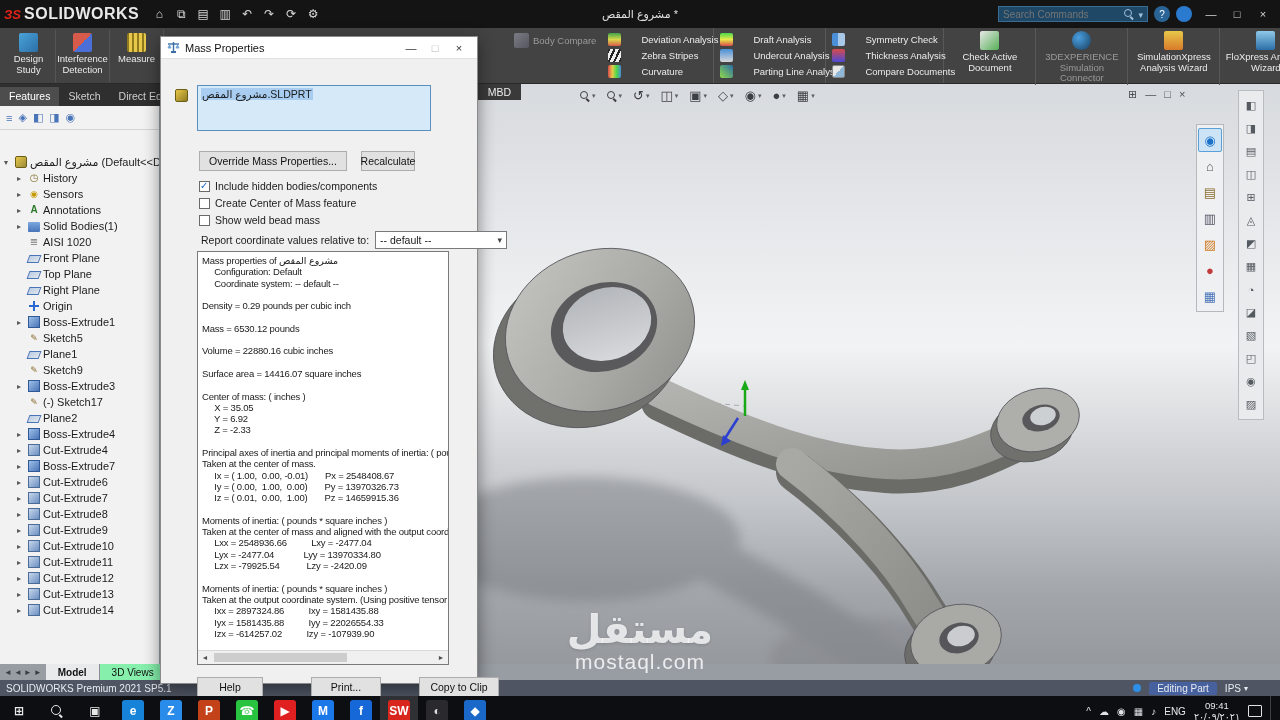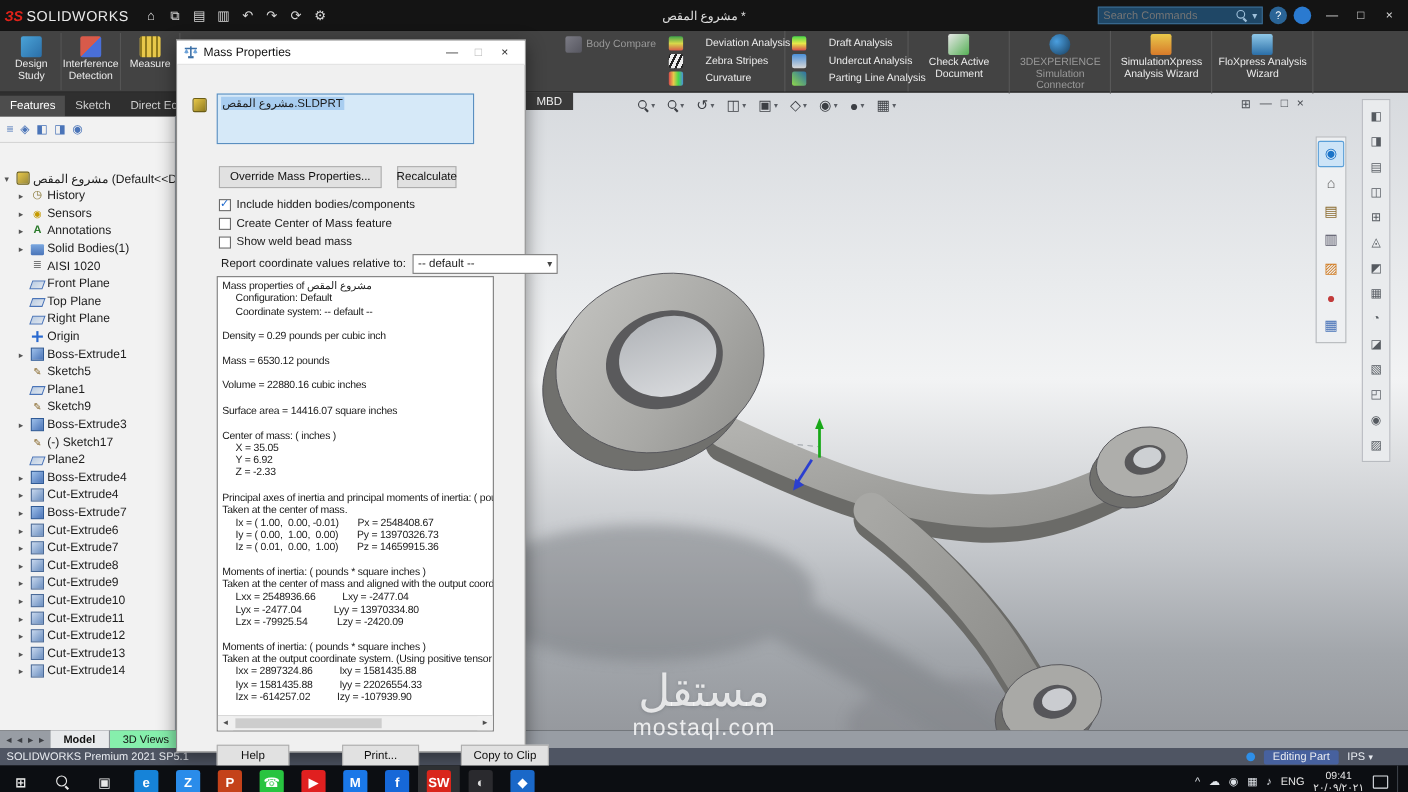--- a/index.html
+++ b/index.html
@@ -3,21 +3,21 @@
 <meta charset="utf-8">
 <style>
   *{margin:0;padding:0;box-sizing:border-box}
   html,body{width:1280px;height:720px;overflow:hidden}
   body{font-family:"Liberation Sans","DejaVu Sans",sans-serif;position:relative;background:#000;font-size:11px}
 
   
   .titlebar{height:22px;background:#141414;color:#e9e9e9;display:flex;align-items:center;padding:14px 4px;position:relative;z-index:20}
   .logo{display:flex;align-items:center;gap:3px;margin-right:10px}
   .logo .mark{color:#e2231a;font-weight:bold;font-size:13px;font-style:italic}
-  .logo .word{font-weight:normal;font-size:13px;letter-spacing:.5px}
+  .logo .word{font-weight:bold;font-size:16px;letter-spacing:.5px}
   .tb-menuicons{display:flex;align-items:center;gap:2px}
   .tb-menuicons .mi{width:20px;height:18px;display:flex;align-items:center;justify-content:center;color:#d8d8d8;font-size:12px;border-radius:2px}
   .doc-title{position:absolute;left:0;right:0;text-align:center;font-size:11px;color:#e0e0e0;pointer-events:none}
   .tb-right{margin-left:auto;display:flex;align-items:center;gap:6px}
   .searchbox{width:150px;height:16px;background:#1f4766;border:1px solid #3a6b92;display:flex;align-items:center;padding:0 4px;gap:4px}
   .searchbox input{flex:1;background:transparent;border:none;outline:none;color:#b8cfe0;font-size:10px;font-family:inherit;min-width:0}
   .mag{width:10px;height:10px;position:relative;display:inline-block;flex:none}
   .mag::before{content:"";position:absolute;left:0;top:0;width:6px;height:6px;border:1.5px solid currentColor;border-radius:50%}
   .mag::after{content:"";position:absolute;left:7px;top:7px;width:4px;height:1.5px;background:currentColor;transform:rotate(45deg);transform-origin:0 0}
   .searchbox .mag{color:#9fc0da}
@@ -160,21 +160,21 @@
   .hscroll{height:14px;background:#f0f0f0;border-top:1px solid #d8d8d8;display:flex;align-items:stretch}
   .hscroll .arr{width:14px;display:flex;align-items:center;justify-content:center;font-size:7px;color:#505050;background:#f0f0f0}
   .hscroll .track{flex:1;position:relative}
   .hscroll .thumb{position:absolute;left:2px;top:2px;bottom:2px;width:60%;background:#cdcdcd}
   .btn-help{position:absolute;left:36px;top:618px;width:66px;height:20px}
   .btn-print{position:absolute;left:150px;top:618px;width:70px;height:20px}
   .btn-copy{position:absolute;left:258px;top:618px;width:80px;height:20px}
 
   
   .watermark{position:absolute;left:540px;top:608px;width:200px;text-align:center;z-index:1500;pointer-events:none}
-  .watermark .wm1{font-size:40px;font-weight:normal;color:rgba(255,255,255,.78);line-height:1.05;text-shadow:0 1px 3px rgba(90,95,100,.35)}
+  .watermark .wm1{font-size:40px;font-weight:bold;color:rgba(255,255,255,.78);line-height:1.05;text-shadow:0 1px 3px rgba(90,95,100,.35)}
   .watermark .wm2{font-size:21px;color:rgba(255,255,255,.82);letter-spacing:1px}
 </style>
 </head>
 <body>
 
 <div class="titlebar">
   <div class="logo">
     <span class="mark">ЗS</span>
     <span class="word">SOLIDWORKS</span>
   </div>
@@ -254,20 +254,37 @@
         </div>
 
         <div class="smallrow">
           <span class="chip ic-undercut"></span>
           <span class="lbl">Undercut Analysis</span>
         </div>
 
         <div class="smallrow">
           <span class="chip ic-parting"></span>
           <span class="lbl">Parting Line Analysis</span>
+        </div>
+      </div>
+    <div class="smallcol" style="width:118px">
+
+        <div class="smallrow">
+          <span class="chip ic-symmetry"></span>
+          <span class="lbl">Symmetry Check</span>
+        </div>
+
+        <div class="smallrow">
+          <span class="chip ic-thickness"></span>
+          <span class="lbl">Thickness Analysis</span>
+        </div>
+
+        <div class="smallrow">
+          <span class="chip ic-compare-docs"></span>
+          <span class="lbl">Compare Documents</span>
         </div>
       </div>
     <div style="display:flex">
 
         <div class="bigbtn bb-sep" style="width:92px">
           <span class="chip-lg ic-check-active"></span>
           <span class="lbl">Check Active Document</span>
         </div>
 
         <div class="bigbtn bb-sep disabled" style="width:92px">

